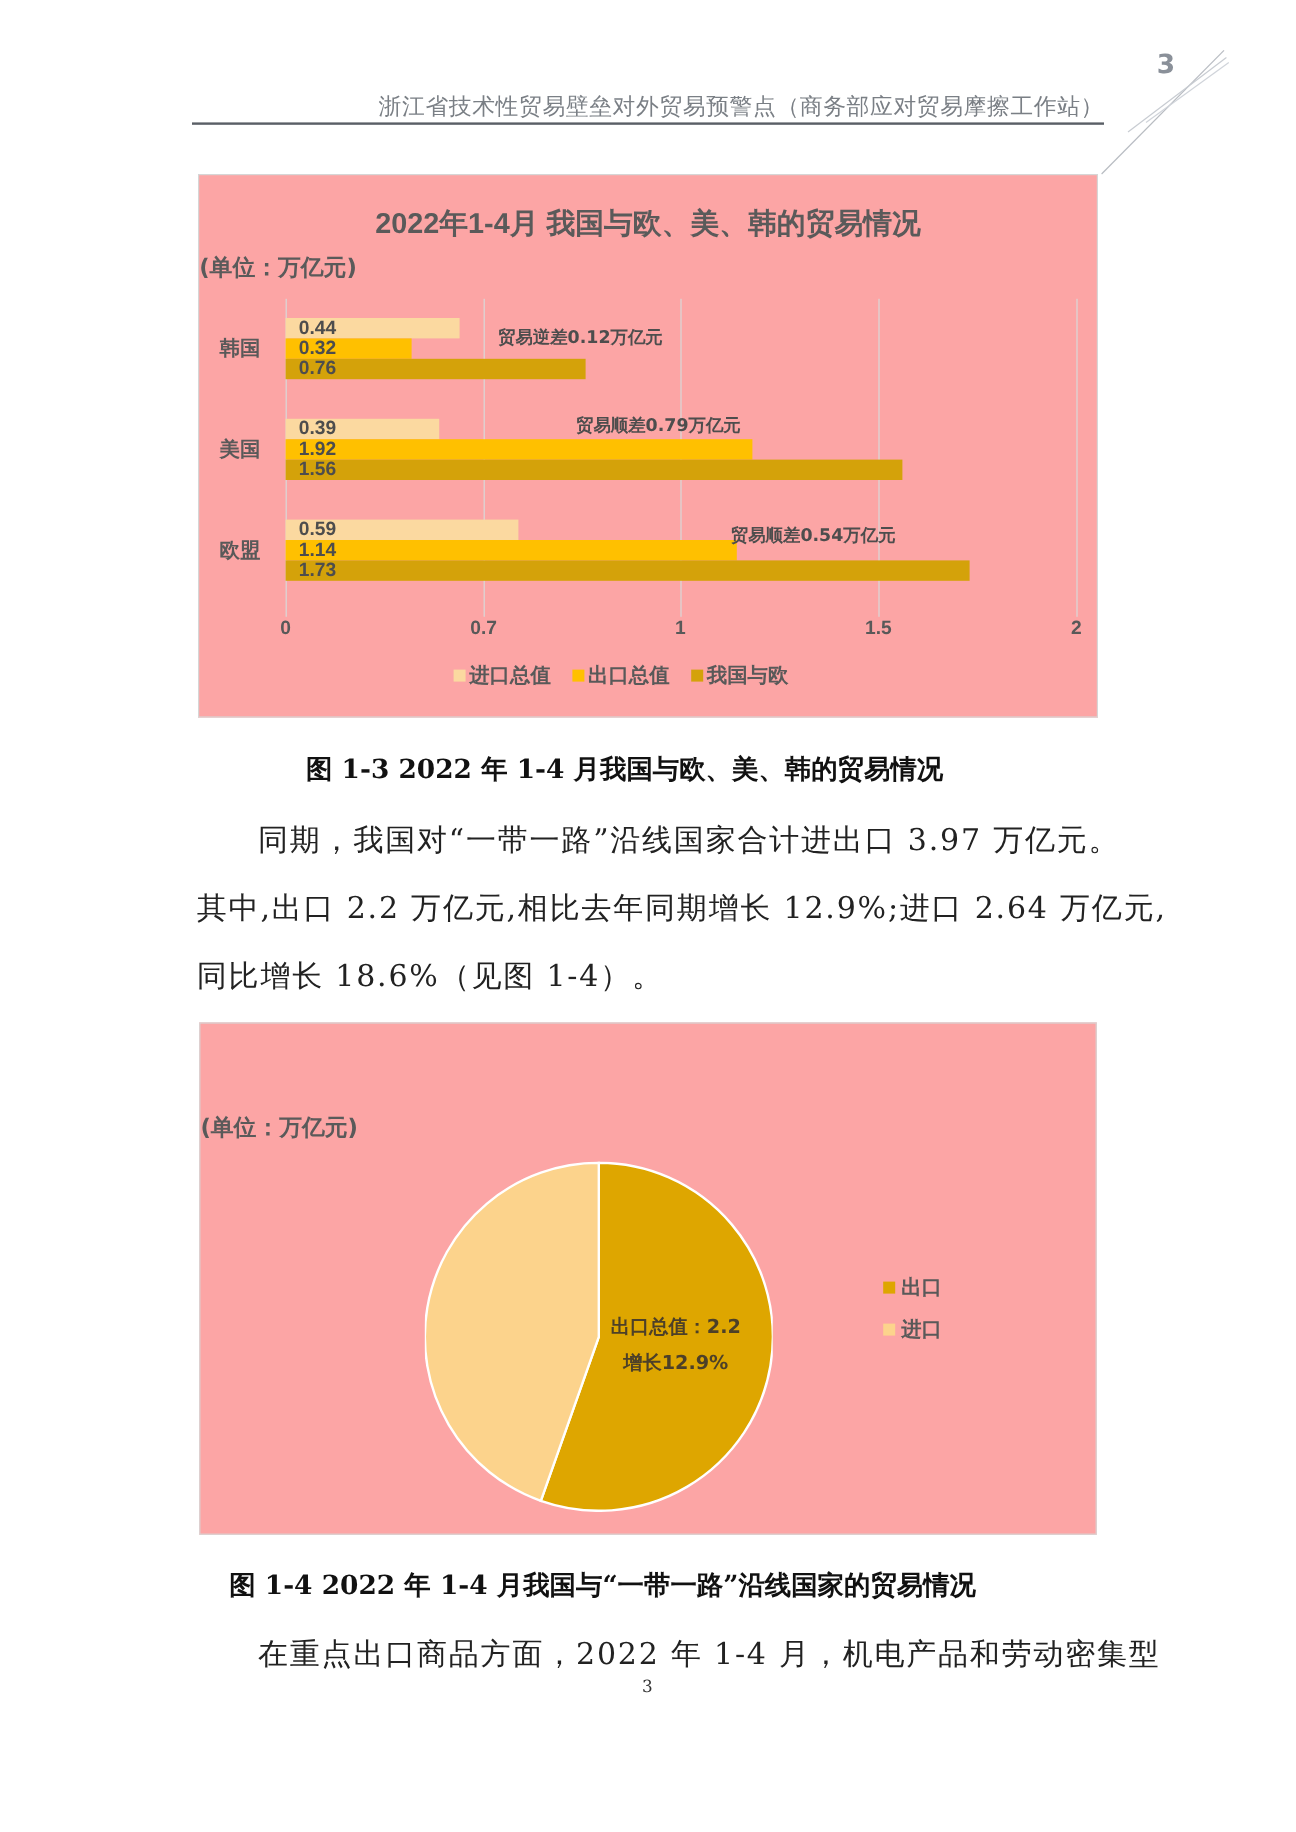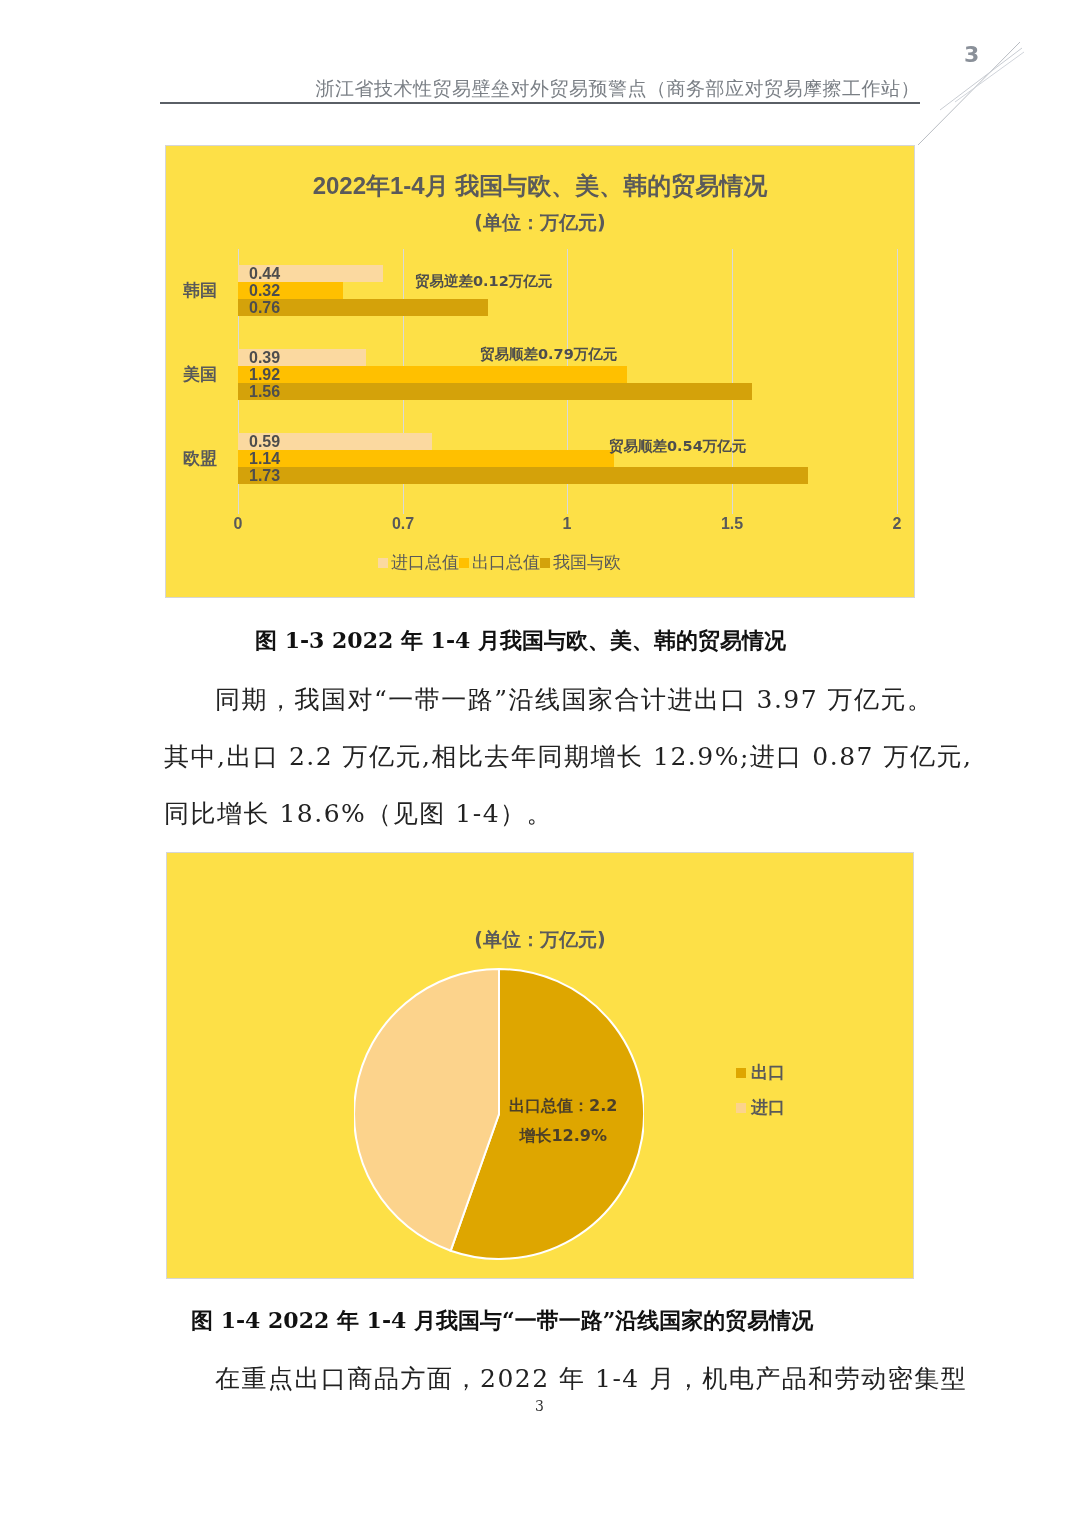--- a/index.html
+++ b/index.html
@@ -3,34 +3,34 @@
 <meta charset="utf-8">
 <style>
   html, body { margin:0; padding:0; background:#ffffff; }
   body { width:1080px; height:1527px; position:relative; overflow:hidden; font-family:"DejaVu Sans", sans-serif; }
   .abs { position:absolute; }
   .header-title { left:300px; top:76px; width:620px; text-align:right; font-size:19px; color:#7a7f85; letter-spacing:0.5px; white-space:nowrap; }
   .header-rule { left:160px; top:102px; width:760px; height:2px; background:#5a5f66; }
   .page-num-top { left:964px; top:42px; font-size:22px; color:#8a9099; font-weight:bold; }
   .deco-lines { left:900px; top:30px; width:140px; height:130px; }
 
-  .chart-box { border:1.5px solid #d6d6d6; background:#fde047; }
+  .chart-box { border:1.5px solid #d6d6d6; background:#fca5a5; }
   #chart1 { left:165px; top:145px; width:748px; height:451px; }
   #chart2 { left:166px; top:852px; width:746px; height:425px; }
 
   .chart-title { position:absolute; left:0; width:100%; text-align:center; font-weight:bold; color:#5a5a5a; font-family:"Liberation Sans", sans-serif; }
-  .chart-unit { position:absolute; left:0; width:100%; text-align:center; font-weight:bold; color:#5a5a5a; font-size:19px; }
+  .chart-unit { position:absolute; left:0; width:100%; text-align:left; font-weight:bold; color:#5a5a5a; font-size:19px; }
 
   .gridline { position:absolute; width:1px; background:#d9d9d9; }
   .bar { position:absolute; height:17px; }
   .bar-label { position:absolute; font-weight:bold; font-size:16px; color:#4d4d4d; line-height:17px; font-family:"Liberation Sans", sans-serif; }
   .cat-label { position:absolute; font-weight:bold; font-size:17px; color:#595959; }
   .tick-label { position:absolute; font-weight:bold; font-size:16px; color:#595959; transform:translateX(-50%); font-family:"Liberation Sans", sans-serif; }
   .annot { position:absolute; font-weight:bold; font-size:14.5px; color:#4d4d4d; white-space:nowrap; }
-  .legend { position:absolute; display:flex; font-weight:normal; font-size:17px; color:#595959; }
+  .legend { position:absolute; display:flex; gap:18px; font-weight:bold; font-size:17px; color:#595959; }
   .legend-item { display:flex; align-items:center; gap:3px; }
   .swatch { width:10px; height:10px; display:inline-block; }
 
   .caption { font-family:"DejaVu Serif", serif; font-weight:bold; font-size:22px; color:#111; white-space:nowrap; }
   .body-text { font-family:"DejaVu Serif", serif; font-size:25px; color:#222; white-space:nowrap; letter-spacing:1.5px; }
   .page-num-bottom { left:535px; top:1398px; font-family:"DejaVu Serif", serif; font-size:14px; color:#333; }
 
   .pie-label { position:absolute; font-weight:bold; font-size:16px; color:#4d4028; text-align:center; line-height:30px; white-space:nowrap; }
   .pie-legend { position:absolute; font-weight:bold; font-size:17px; color:#595959; }
   .pie-legend div { display:flex; align-items:center; gap:5px; margin-bottom:12px; }
@@ -102,21 +102,21 @@
     <div class="legend-item">
       <span class="swatch" style="background:#d4a20a;"></span>
       <span>我国与欧</span>
     </div>
   </div>
 </div>
 
 <div class="abs caption" style="left:255px;top:626px;">图 1-3 2022 年 1-4 月我国与欧、美、韩的贸易情况</div>
 
 <div class="abs body-text" style="left:215px;top:683px;">同期，我国对“一带一路”沿线国家合计进出口 3.97 万亿元。</div>
-<div class="abs body-text" style="left:164px;top:740px;">其中,出口 2.2 万亿元,相比去年同期增长 12.9%;进口 0.87 万亿元,</div>
+<div class="abs body-text" style="left:164px;top:740px;">其中,出口 2.2 万亿元,相比去年同期增长 12.9%;进口 2.64 万亿元,</div>
 <div class="abs body-text" style="left:164px;top:797px;">同比增长 18.6%（见图 1-4）。</div>
 
 <div class="abs chart-box" id="chart2">
   <div class="chart-unit" style="top:74px;">(单位：万亿元)</div>
 
   <svg style="position:absolute;left:187px;top:115px;" width="290" height="292" viewBox="0 0 290 292">
 
     <path d="M145,146 L145,1 A145,145 0 1 1 96.7,282.7 Z" fill="#dea600" stroke="#ffffff" stroke-width="2"></path>
     <path d="M145,146 L96.7,282.7 A145,145 0 0 1 145,1 Z" fill="#fcd38c" stroke="#ffffff" stroke-width="2"></path>
   </svg>

